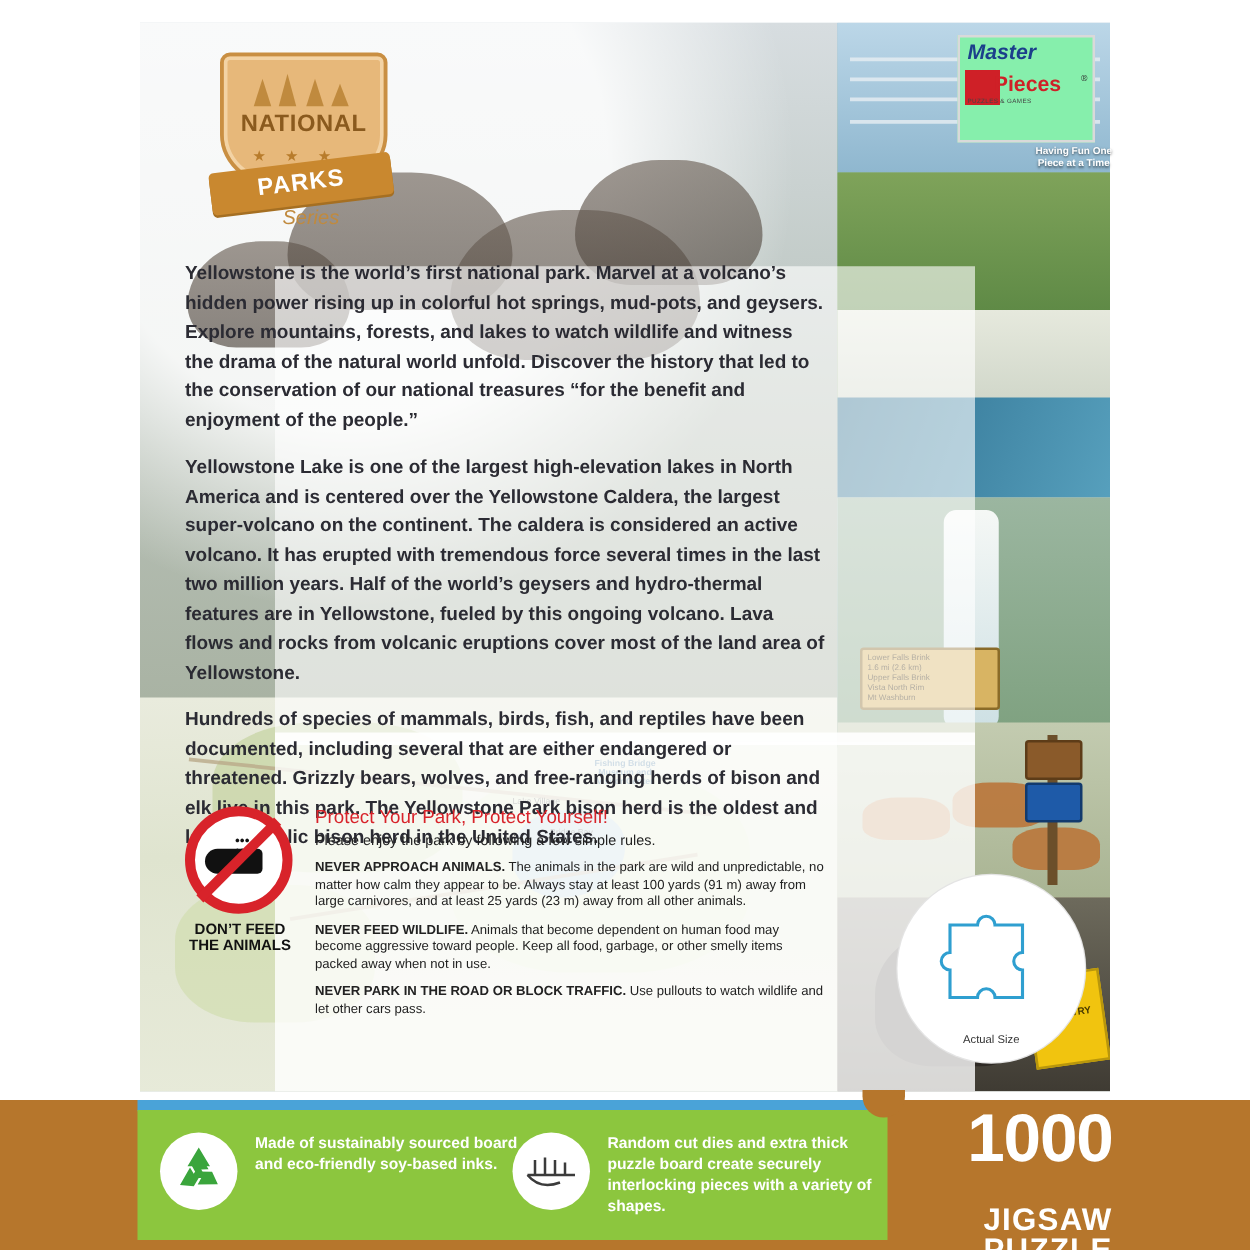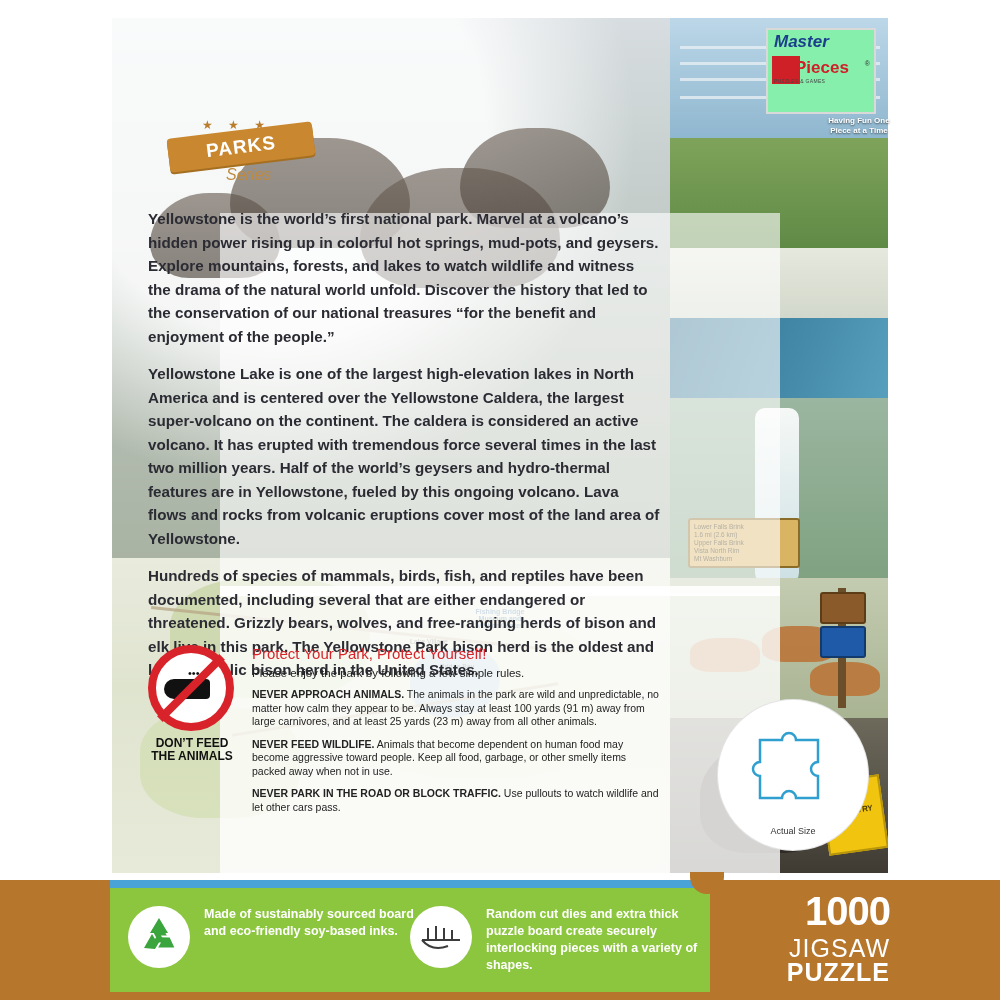--- a/index.html
+++ b/index.html
@@ -191,22 +191,22 @@
   .eco-circ,.cut-circ{
     position:absolute;left:0;top:6px;width:62px;height:62px;border-radius:50%;background:#fff;
   }
   .eco-txt,.cut-txt{
     position:absolute;left:76px;top:6px;width:215px;font-size:12.5px;line-height:17px;color:#fff;font-weight:bold;
   }
   .cut{position:absolute;left:410px;top:900px;width:300px;}
   .count-box{
     position:absolute;left:712px;top:886px;width:178px;height:104px;color:#fff;text-align:right;
   }
-  .count-num{font-size:40px;font-weight:bold;line-height:50px;letter-spacing:-1px;}
-  .count-j{font-size:25px;font-weight:normal;line-height:24px;letter-spacing:1px;}
+  .count-num{font-size:54px;font-weight:bold;line-height:50px;letter-spacing:-1px;}
+  .count-j{font-size:25px;font-weight:bold;line-height:24px;letter-spacing:1px;margin-top:28px;}
   .count-p{font-size:25px;font-weight:bold;line-height:24px;letter-spacing:1px;}
   .tab-notch{
     position:absolute;left:690px;top:872px;width:34px;height:22px;background:#b6762c;border-radius:0 0 17px 17px;
   }
 </style>
 </head>
 <body>
 
 <div class="page">
 
@@ -272,20 +272,29 @@
     <div class="text-fog-top"></div>
     <div class="white-strip-mid"></div>
     <div class="text-fog-bottom"></div>
   </div>
 
   <div class="white-left"></div>
   <div class="white-right"></div>
   <div class="white-top"></div>
 
   <div class="np-badge">
+    <div class="np-shield">
+      <div class="np-trees">
+        <div class="np-tree" style="left:6px;"></div>
+        <div class="np-tree" style="left:26px;height:0;border-bottom-width:26px;bottom:0;"></div>
+        <div class="np-tree" style="left:48px;"></div>
+        <div class="np-tree" style="left:68px;border-bottom-width:18px;"></div>
+      </div>
+      <div class="np-line1">NATIONAL</div>
+    </div>
     <div class="np-stars">★ ★ ★</div>
     <div class="np-ribbon">
       <span>PARKS</span>
     </div>
     <div class="np-series">Series</div>
   </div>
 
   <div class="title">
   </div>
 

